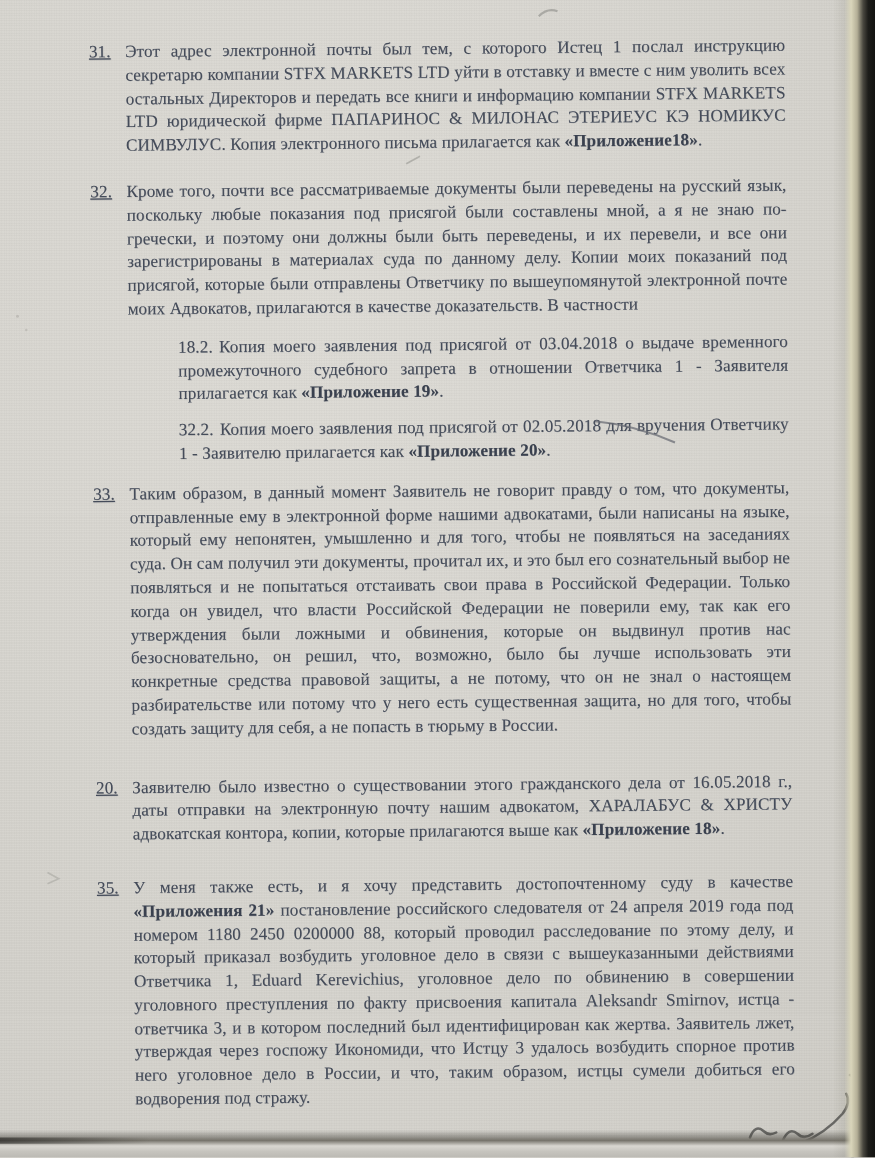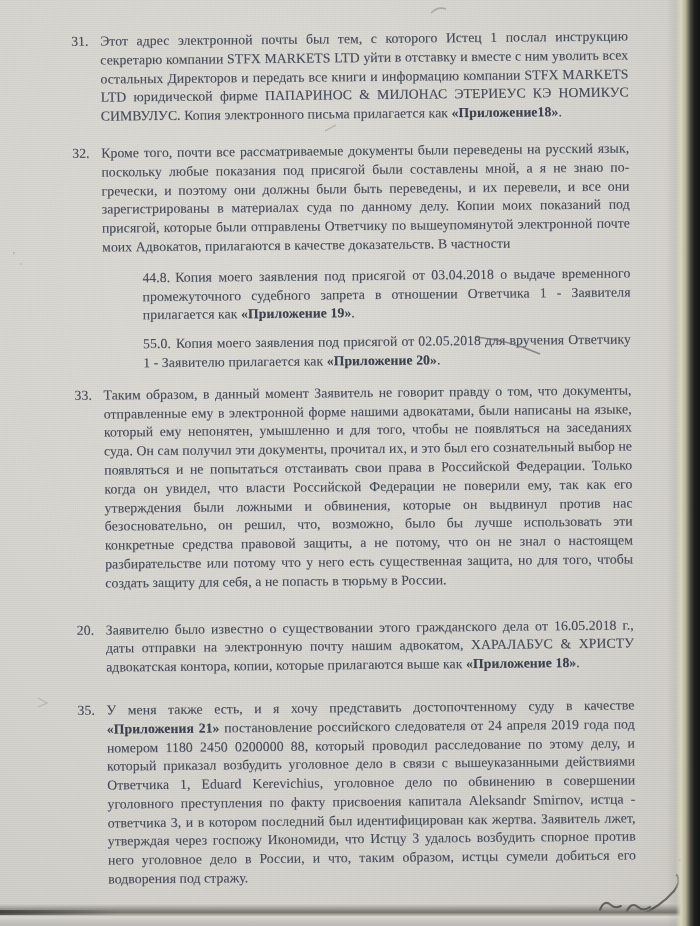--- a/index.html
+++ b/index.html
@@ -45,21 +45,21 @@
   
   .content{
     position:absolute;top:30px;left:100px;width:528px;
     transform:rotate(-0.55deg);transform-origin:50% 0%;
     color:var(--ink,#454c5a);
     font-size:13.7px;line-height:18.8px;letter-spacing:0.1px;
     text-align:justify;
     text-shadow:0.3px 0.3px 0.5px rgba(62,68,84,0.35);
   }
   .para{position:relative;}
-  .para .num{position:absolute;left:-29px;top:0;}
+  .para .num{position:absolute;left:-29px;top:0;text-decoration:underline;}
   .para.sub{margin-left:40px;}
   .para.sub .num-inline{margin-right:5px;}
   .para b{font-weight:bold;color:#3a414f;}
   .p-31{margin-bottom:18px;}
   .p-32{margin-bottom:12px;}
   .p-321{margin-bottom:10px;}
   .p-322{margin-bottom:13px;}
   .p-33{margin-bottom:28px;}
   .p-34{margin-bottom:24px;}
   .p-35{margin-bottom:0;}
@@ -68,22 +68,22 @@
 </style>
 </head>
 <body style="--ink: #454c5a;">
 
 <div class="photo">
   <div class="paper"></div>
 
   <div class="content" id="document-body">
       <div class="para main p-31"><span class="num">31.</span><span class="txt"><span>Этот адрес электронной почты был тем, с которого Истец 1 послал инструкцию секретарю компании STFX MARKETS LTD уйти в отставку и вместе с ним уволить всех остальных Директоров и передать все книги и информацию компании STFX MARKETS LTD юридической фирме ПАПАРИНОС &amp; МИЛОНАС ЭТЕРИЕУС КЭ НОМИКУС СИМВУЛУС. Копия электронного письма прилагается как </span><b>«Приложение18»</b><span>.</span></span></div>
       <div class="para main p-32"><span class="num">32.</span><span class="txt"><span>Кроме того, почти все рассматриваемые документы были переведены на русский язык, поскольку любые показания под присягой были составлены мной, а я не знаю по-гречески, и поэтому они должны были быть переведены, и их перевели, и все они зарегистрированы в материалах суда по данному делу. Копии моих показаний под присягой, которые были отправлены Ответчику по вышеупомянутой электронной почте моих Адвокатов, прилагаются в качестве доказательств. В частности</span></span></div>
-      <div class="para sub p-321"><span class="num-inline">44.8.</span><span class="txt"><span>Копия моего заявления под присягой от 03.04.2018 о выдаче временного промежуточного судебного запрета в отношении Ответчика 1 - Заявителя прилагается как </span><b>«Приложение 19»</b><span>.</span></span></div>
-      <div class="para sub p-322"><span class="num-inline">55.0.</span><span class="txt"><span>Копия моего заявления под присягой от 02.05.2018 для вручения Ответчику 1 - Заявителю прилагается как </span><b>«Приложение 20»</b><span>.</span></span></div>
+      <div class="para sub p-321"><span class="num-inline">18.2.</span><span class="txt"><span>Копия моего заявления под присягой от 03.04.2018 о выдаче временного промежуточного судебного запрета в отношении Ответчика 1 - Заявителя прилагается как </span><b>«Приложение 19»</b><span>.</span></span></div>
+      <div class="para sub p-322"><span class="num-inline">32.2.</span><span class="txt"><span>Копия моего заявления под присягой от 02.05.2018 для вручения Ответчику 1 - Заявителю прилагается как </span><b>«Приложение 20»</b><span>.</span></span></div>
       <div class="para main p-33"><span class="num">33.</span><span class="txt"><span>Таким образом, в данный момент Заявитель не говорит правду о том, что документы, отправленные ему в электронной форме нашими адвокатами, были написаны на языке, который ему непонятен, умышленно и для того, чтобы не появляться на заседаниях суда. Он сам получил эти документы, прочитал их, и это был его сознательный выбор не появляться и не попытаться отстаивать свои права в Российской Федерации. Только когда он увидел, что власти Российской Федерации не поверили ему, так как его утверждения были ложными и обвинения, которые он выдвинул против нас безосновательно, он решил, что, возможно, было бы лучше использовать эти конкретные средства правовой защиты, а не потому, что он не знал о настоящем разбирательстве или потому что у него есть существенная защита, но для того, чтобы создать защиту для себя, а не попасть в тюрьму в России.</span></span></div>
       <div class="para main p-34"><span class="num">20.</span><span class="txt"><span>Заявителю было известно о существовании этого гражданского дела от 16.05.2018 г., даты отправки на электронную почту нашим адвокатом, ХАРАЛАБУС &amp; ХРИСТУ адвокатская контора, копии, которые прилагаются выше как </span><b>«Приложение 18»</b><span>.</span></span></div>
       <div class="para main p-35"><span class="num">35.</span><span class="txt"><span>У меня также есть, и я хочу представить достопочтенному суду в качестве </span><b>«Приложения 21»</b><span> постановление российского следователя от 24 апреля 2019 года под номером 1180 2450 0200000 88, который проводил расследование по этому делу, и который приказал возбудить уголовное дело в связи с вышеуказанными действиями Ответчика 1, Eduard Kerevichius, уголовное дело по обвинению в совершении уголовного преступления по факту присвоения капитала Aleksandr Smirnov, истца - ответчика 3, и в котором последний был идентифицирован как жертва. Заявитель лжет, утверждая через госпожу Икономиди, что Истцу 3 удалось возбудить спорное против него уголовное дело в России, и что, таким образом, истцы сумели добиться его водворения под стражу.</span></span></div>
     </div>
 
   <svg class="marks" viewBox="0 0 700 926" xmlns="http://www.w3.org/2000/svg">
 
     <path d="M431 13 q7 -7 15 -4" fill="none" stroke="#92928e" stroke-width="1.6" opacity="0.65"></path>
 
     <path d="M325 131 l11 -6" fill="none" stroke="#8f8f8b" stroke-width="1.4" opacity="0.55"></path>

